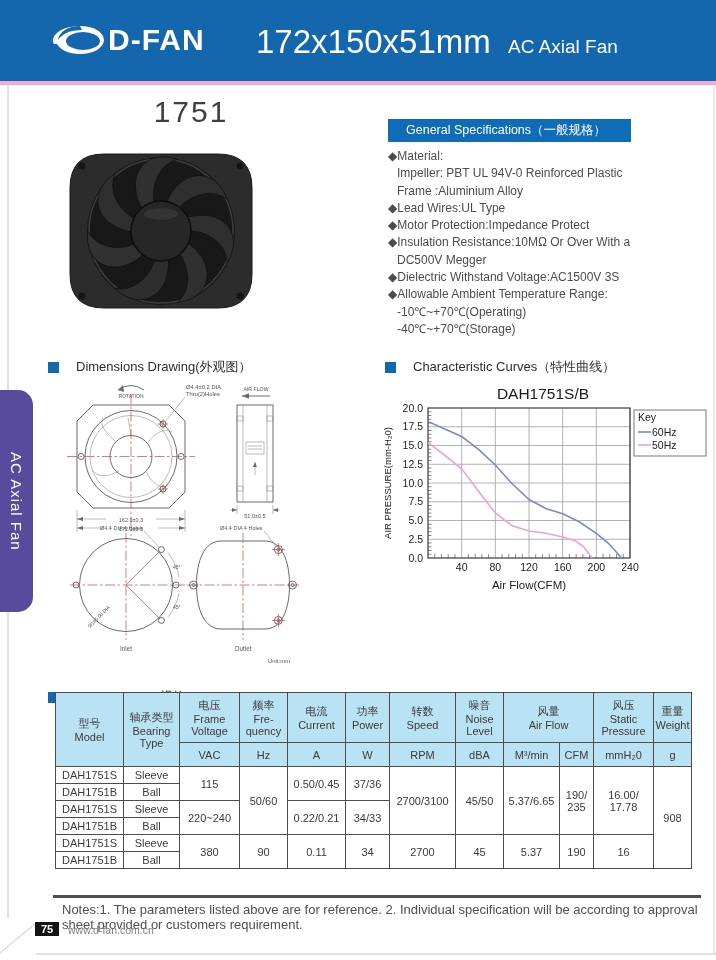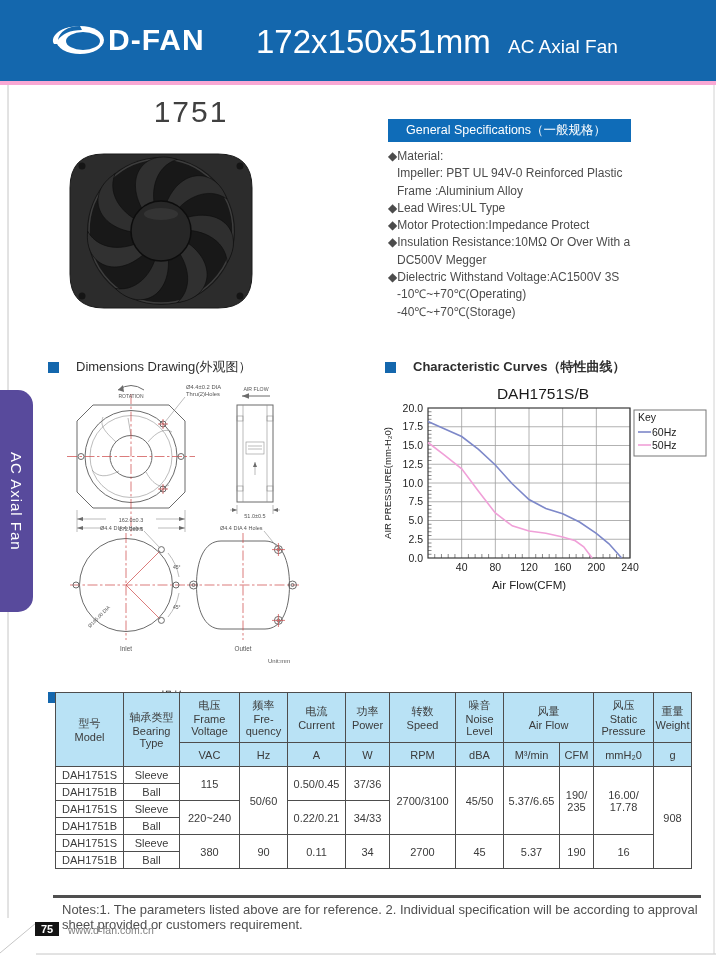--- a/index.html
+++ b/index.html
@@ -29,21 +29,21 @@
   .gs-title { position:absolute; left:388px; top:119px; width:243px; height:23px; background:#0f6cb8;
               color:#fff; font-size:12.5px; line-height:23px; padding-left:18px; }
   .gs-lines { position:absolute; left:388px; top:148px; width:325px; color:#4c4c4c; font-size:12px; }
   .gs-lines div { height:17.3px; line-height:17.3px; white-space:nowrap; }
   .gs-lines div.cont { padding-left:9px; }
 
   
   .sec-title { position:absolute; display:flex; align-items:center; gap:17px; font-size:13px; color:#2e2e2e; }
   .sec-title .sq { width:11px; height:11px; background:#1467ad; flex:0 0 auto; }
   .dim-title { left:48px; top:358px; }
-  .curves-title { left:385px; top:358px;font-weight:bold; }
+  .curves-title { left:385px; top:358px; }
   .spec-title { left:48px; top:668px;margin-top:20px; }
 
   .drawings { position:absolute; left:40px; top:378px; }
   .drawings .ln  { fill:none; stroke:#6b6b6b; stroke-width:1; }
   .drawings .ln2 { fill:none; stroke:#8f8f8f; stroke-width:0.6; }
   .drawings .lnf { fill:#6b6b6b; }
   .drawings .rd  { fill:none; stroke:#cc4444; stroke-width:0.7; stroke-dasharray:10 2.5 2.5 2.5; }
   .drawings .rds { stroke:#cc4444; stroke-width:0.7; }
   .drawings text { fill:#555; }
 
@@ -137,20 +137,21 @@
   <div class="gs-title">General Specifications（一般规格）</div>
   <div class="gs-lines">
     <div>◆Material:</div>
     <div class="cont">Impeller: PBT UL 94V-0 Reinforced Plastic</div>
     <div class="cont">Frame :Aluminium Alloy</div>
     <div>◆Lead Wires:UL Type</div>
     <div>◆Motor Protection:Impedance Protect</div>
     <div>◆Insulation Resistance:10MΩ Or Over With a</div>
     <div class="cont">DC500V Megger</div>
     <div>◆Dielectric Withstand Voltage:AC1500V 3S</div>
+    <div>◆Allowable Ambient Temperature Range:</div>
     <div class="cont">-10℃~+70℃(Operating)</div>
     <div class="cont">-40℃~+70℃(Storage)</div>
   </div>
 
   <div class="sec-title dim-title">
     <span class="sq"></span>
     <span>Dimensions Drawing(外观图）</span>
   </div>
   <div class="sec-title curves-title">
     <span class="sq"></span>

